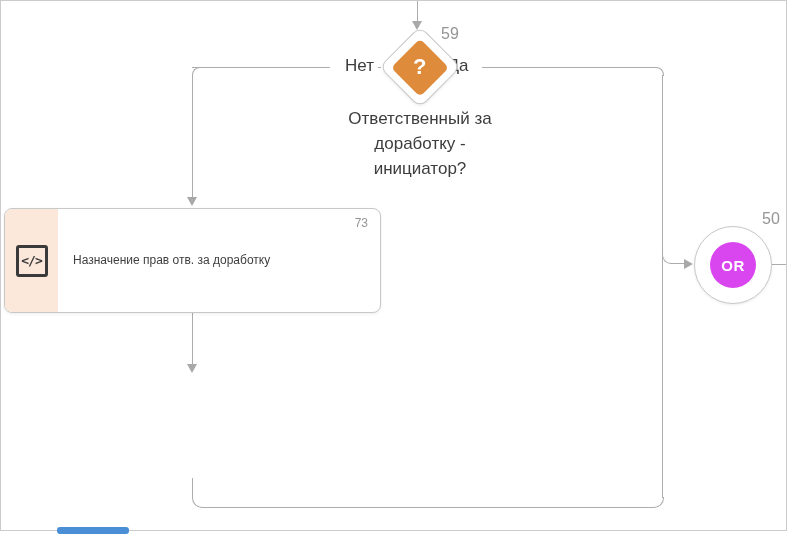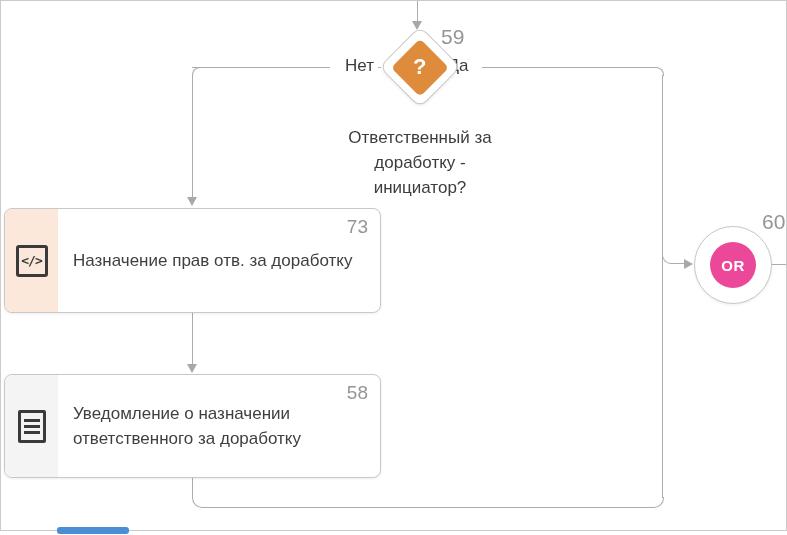--- a/index.html
+++ b/index.html
@@ -23,24 +23,24 @@
     position:absolute;background:#fff;text-align:center;
     font-size:17px;color:#3d3d3d;padding:1px 4px;line-height:20px;
   }
   
   .task{
     position:absolute;left:4px;width:377px;height:104px;
     background:#fff;border:1px solid #c8c8c8;border-radius:8px;
     box-shadow:0 1px 3px rgba(0,0,0,.07);box-sizing:border-box;
   }
   .task .strip{position:absolute;left:0;top:0;bottom:0;width:53px;border-radius:7px 0 0 7px;display:flex;align-items:center;justify-content:center;}
-  .task .num{position:absolute;right:12px;top:7px;font-size:19px;color:#959595;}
+  .task .num{position:absolute;right:12px;top:7px;font-size:12px;color:#959595;}
   .task .title{
     position:absolute;left:68px;top:0;bottom:0;width:294px;
-    display:flex;align-items:center;font-size:17px;line-height:25px;color:#3f3f3f;
+    display:flex;align-items:center;font-size:12px;line-height:25px;color:#3f3f3f;
   }
   .code-icon{
     width:32px;height:32px;border:3px solid #3a3a3a;border-radius:3px;box-sizing:border-box;
     display:flex;align-items:center;justify-content:center;
     font-family:"DejaVu Sans Mono",monospace;font-weight:bold;font-size:13px;color:#3a3a3a;letter-spacing:-1px;
   }
   .doc-icon{
     width:28px;height:33px;border:3px solid #3a3a3a;border-radius:2px;box-sizing:border-box;
     display:flex;flex-direction:column;justify-content:center;gap:3px;padding:0 3px;
   }
@@ -50,33 +50,33 @@
     position:absolute;left:391px;top:38px;width:58px;height:58px;
     background:#fff;border:1px solid #c8c8c8;border-radius:9px;
     transform:rotate(45deg);box-shadow:1px 1px 3px rgba(0,0,0,.08);
     display:flex;align-items:center;justify-content:center;box-sizing:border-box;
   }
   .diamond-inner{
     width:41px;height:41px;background:#de8c3b;border-radius:5px;
     display:flex;align-items:center;justify-content:center;
   }
   .diamond-inner span{transform:rotate(-45deg);color:#fff;font-weight:bold;font-size:22px;}
-  .node-num{position:absolute;font-size:21px;color:#959595;}
+  .node-num{position:absolute;font-size:16px;color:#959595;}
   .question-label{
     position:absolute;left:327px;top:106px;width:186px;text-align:center;
-    font-size:17px;line-height:25px;color:#3d3d3d;margin-top:19px;
+    font-size:17px;line-height:25px;color:#3d3d3d;
   }
   
   .gw-outer{
     position:absolute;left:694px;top:226px;width:78px;height:78px;border-radius:50%;
     background:#fff;border:1px solid #c8c8c8;box-sizing:border-box;
     display:flex;align-items:center;justify-content:center;box-shadow:0 1px 3px rgba(0,0,0,.08);
   }
   .gw-inner{
-    width:46px;height:46px;border-radius:50%;background:#ec4899;
+    width:46px;height:46px;border-radius:50%;background:#d946ef;
     display:flex;align-items:center;justify-content:center;
     color:#fff;font-weight:bold;font-size:15px;letter-spacing:.5px;
   }
   .scroll-thumb{position:absolute;left:57px;top:527px;width:72px;height:7px;background:#4a8fd6;border-radius:3px;}
 </style>
 </head>
 <body>
 
 <div class="canvas">
   <div class="frame"></div>
@@ -119,31 +119,20 @@
   <div class="task" style="top:208px;height:105px;">
     <div class="strip" style="background:#fbe8da;">
       <div class="code-icon">
         <span>&lt;/&gt;</span>
       </div>
     </div>
     <div class="num">73</div>
     <div class="title">Назначение прав отв. за доработку</div>
   </div>
 
-  <div class="task" style="top:374px;height:104px;">
-    <div class="strip" style="background:#f4f4f4;">
-      <div class="doc-icon">
-          <i></i>
-          <i></i>
-          <i></i>
-        </div>
-    </div>
-    <div class="num">58</div>
-    <div class="title">Уведомление о назначении ответственного за доработку</div>
-  </div>
 
   <div class="gw-outer">
     <div class="gw-inner">OR</div>
   </div>
-  <div class="node-num" style="left:762px;top:210px;">60</div>
+  <div class="node-num" style="left:762px;top:210px;">50</div>
 
   <div class="scroll-thumb"></div>
 </div>
 
 </body></html>

